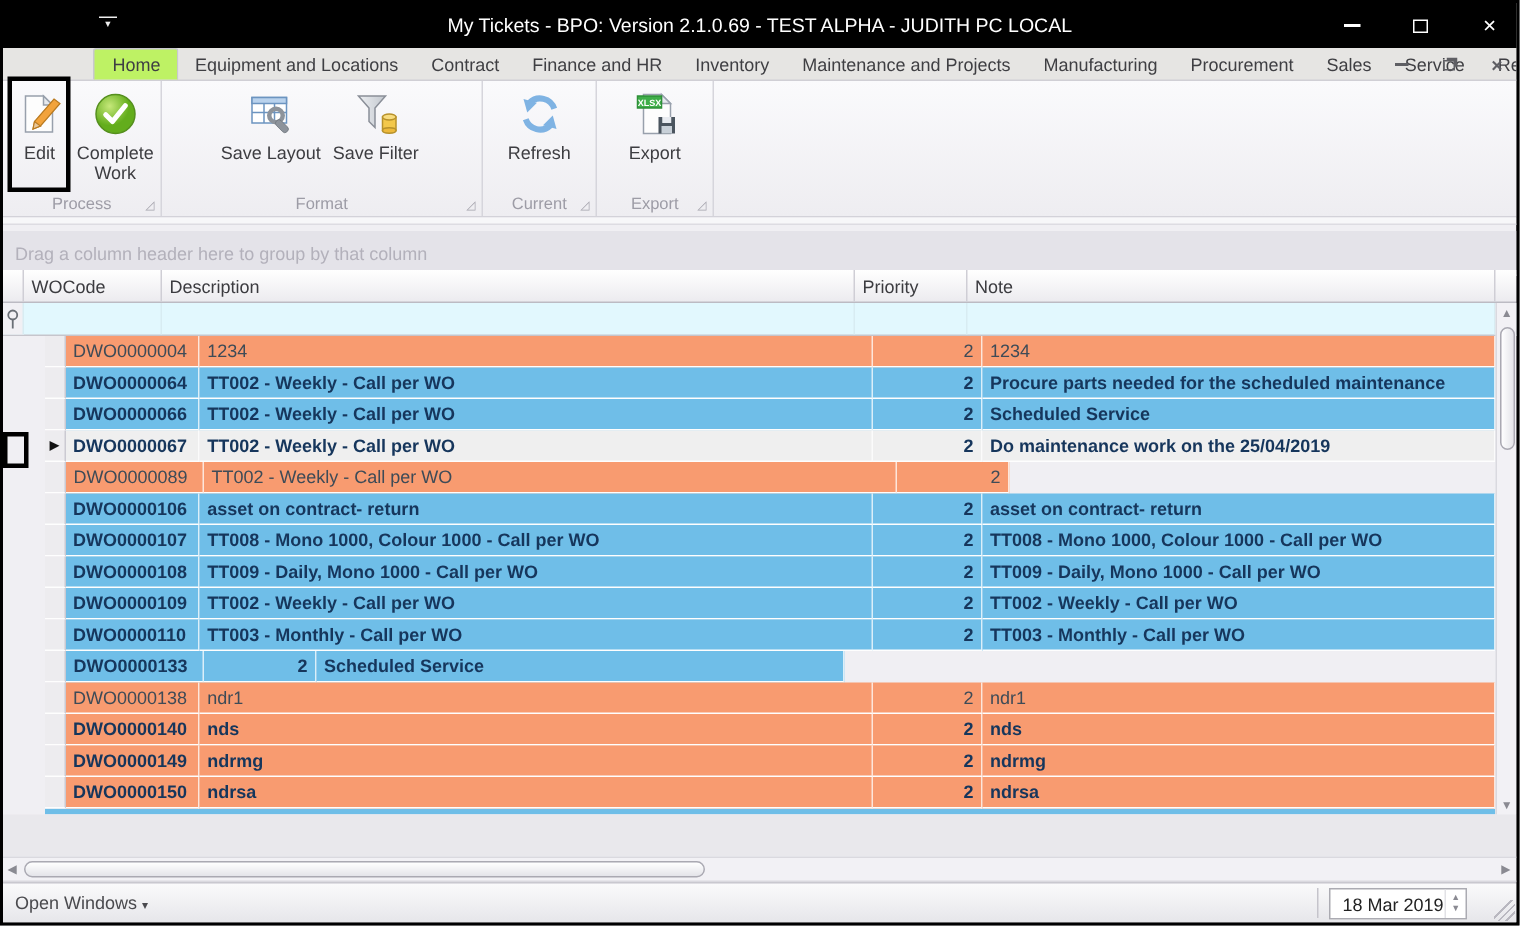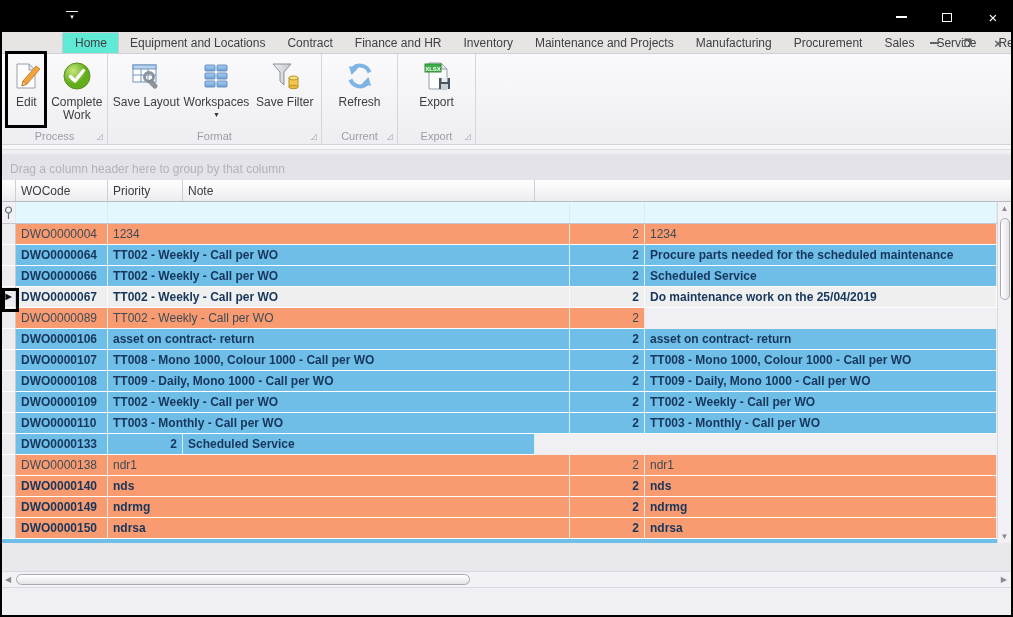--- a/index.html
+++ b/index.html
@@ -21,21 +21,21 @@
   
   .logo { position:absolute; left:5px; top:2px; width:52px; height:54px; z-index:20;
     background:#34363B; clip-path:polygon(50% 0%, 95% 26%, 95% 74%, 50% 100%, 5% 74%, 5% 26%);
     display:flex; align-items:center; justify-content:center; }
   .logo-inner { color:#E8E8E8; font-size:13px; font-weight:bold; letter-spacing:1px; }
   .logo-ring { position:absolute; left:17px; top:34px; width:11px; height:11px; border:2px solid #A01818; border-radius:50%; }
 
   
   .tabrow { position:absolute; left:0; top:30px; width:1009px; height:22px; background:#E6E5E3; border-bottom:1px solid #D0CFD5; display:flex; align-items:stretch; padding-left:60px; }
   .tab { padding:0 11px; font-size:12px; color:#3F3F43; display:flex; align-items:center; cursor:pointer; white-space:nowrap; }
-  .tab.active { background:#5eead4; border:1px solid #C9C8CF; border-bottom:none; border-radius:2px 2px 0 0;padding-left:12px; }
+  .tab.active { background:#bef264; border:1px solid #C9C8CF; border-bottom:none; border-radius:2px 2px 0 0;padding-left:12px; }
   .tab-winbtns { position:absolute; right:6px; top:0; height:22px; display:flex; align-items:center; gap:18px; color:#5F5F64; }
   .twb { display:flex; align-items:center; justify-content:center; width:14px; height:14px; cursor:pointer; }
   .twb-min i { display:block; width:9px; border-bottom:2px solid #5F5F64; }
   .twb-restore i { display:block; width:8px; height:7px; border:1.5px solid #5F5F64; box-shadow:2px -2px 0 -0.5px #5F5F64; }
   .twb-close { font-size:13px; font-weight:bold; }
 
   
   .ribbon { position:absolute; left:0; top:52px; width:1009px; height:91px; background:linear-gradient(#FAFAFC,#EEEDF1); border-bottom:1px solid #D3D2D9; display:flex; }
   .rb-group { display:flex; flex-direction:column; border-right:1px solid #D6D5DC; }
   .rb-buttons { flex:1; display:flex; align-items:flex-start; padding:3px 4px 0 4px; }
@@ -56,21 +56,21 @@
   .groupby { position:absolute; left:0; top:152px; width:1009px; height:30px; background:#E4E3E9; border-bottom:1px solid #C9C8CF; display:flex; align-items:center; padding-left:8px; }
   .groupby span { font-size:12px; color:#B3B1BB; }
 
   
   .grid-header { position:absolute; left:0; top:178px; width:1009px; height:22px; display:flex; background:linear-gradient(#FFFFFF,#ECEBEF); border-bottom:1px solid #BCBBC3; }
   .gh-cell { border-right:1px solid #CFCED5; font-size:12px; color:#3C3C40; display:flex; align-items:center; padding-left:5px; cursor:pointer; }
   .grid-filter { position:absolute; left:0; top:200px; width:1009px; height:22px; display:flex; background:#E2F8FE; border-bottom:1px solid #C6C5CC; }
   .gf-cell { border-right:1px solid #D8ECF2; cursor:text; }
   .gf-ind { display:flex; align-items:center; justify-content:center; background:#F1F0F4; }
 
-  .grid-body { position:absolute; left:0; top:222px; width:995px; height:319px; overflow:hidden; }
+  .grid-body { position:absolute; left:0; top:222px; width:995px; height:319px; overflow:hidden;padding-left:28px; }
   .grid-row { display:flex; height:21px; font-size:12px; cursor:pointer; }
   .grid-row .cell { border-right:1px solid rgba(255,255,255,0.75); border-bottom:1px solid #FEFEFE; display:flex; align-items:center; padding:0 5px; overflow:hidden; white-space:nowrap; }
   .grid-row { color:#3E4B57; }
   .grid-row.bold { font-weight:bold; color:#16365C; }
   .grid-row.orange .cell { background:#F89B70; }
   .grid-row.blue .cell { background:#6FBEE8; }
   .grid-row.selected .cell { background:#EFEFEF; }
   .cell.ind { background:#EDECEF !important; border-right:1px solid #CBCAD2; justify-content:center; padding:0; }
   .cell.pri { justify-content:flex-end; }
   .sel-arrow { font-size:8px; color:#111; line-height:8px; }
@@ -108,20 +108,21 @@
     background:linear-gradient(135deg, transparent 40%, #B9B8C0 40%, #B9B8C0 46%, transparent 46%, transparent 58%, #B9B8C0 58%, #B9B8C0 64%, transparent 64%, transparent 76%, #B9B8C0 76%, #B9B8C0 82%, transparent 82%); cursor:nwse-resize; }
 </style>
 </head>
 <body>
 
 <div id="window">
 <div id="content">
 
   <div class="titlebar">
     <div class="qa-arrow">▾</div>
+    <div class="title-text">My Tickets - BPO: Version 2.1.0.69 - TEST ALPHA - JUDITH PC LOCAL</div>
     <div class="win-btns">
       <div class="wb wb-min">
             <i></i>
           </div>
       <div class="wb wb-max">
             <i></i>
           </div>
       <div class="wb wb-close">×</div>
     </div>
   </div>
@@ -200,42 +201,20 @@
               <rect x="3" y="5" width="23" height="4" fill="#B9D2ED" stroke="#6C94C0"></rect>
               <line x1="11" y1="9" x2="11" y2="22" stroke="#6C94C0"></line>
               <line x1="18" y1="9" x2="18" y2="22" stroke="#6C94C0"></line>
               <line x1="3" y1="15" x2="26" y2="15" stroke="#6C94C0"></line>
               <circle cx="19" cy="17" r="4.5" fill="none" stroke="#8D939B" stroke-width="3"></circle>
               <rect x="21" y="19" width="10" height="4.5" rx="2" transform="rotate(45 21 19)" fill="#8D939B" stroke="#6E747C" stroke-width="0.5"></rect>
             </svg>
           </span>
           <span class="rb-label">Save Layout</span>
         </div>
-        <div class="rb-btn" style="width:70px;">
-          <span class="rb-icon">
-            <svg width="32" height="32" viewBox="0 0 32 32">
-              <defs>
-                    <linearGradient id="blu" x1="0" y1="0" x2="0" y2="1">
-                      <stop offset="0%" stop-color="#A8CDEF"></stop>
-                      <stop offset="100%" stop-color="#6FA3D6"></stop>
-                    </linearGradient>
-                  </defs>
-              <g fill="url(#blu)" stroke="#4E7FB5" stroke-width="0.8">
-                <rect x="5" y="5" width="10" height="6" rx="1"></rect>
-                    <rect x="17" y="5" width="10" height="6" rx="1"></rect>
-                <rect x="5" y="13" width="10" height="6" rx="1"></rect>
-                    <rect x="17" y="13" width="10" height="6" rx="1"></rect>
-                <rect x="5" y="21" width="10" height="6" rx="1"></rect>
-                    <rect x="17" y="21" width="10" height="6" rx="1"></rect>
-              </g>
-            </svg>
-          </span>
-          <span class="rb-label">Workspaces</span>
-          <span class="drop-arrow">▼</span>
-        </div>
         <div class="rb-btn" style="width:66px;">
           <span class="rb-icon">
             <svg width="32" height="32" viewBox="0 0 32 32">
               <defs>
                     <linearGradient id="fun" x1="0" y1="0" x2="1" y2="0">
                       <stop offset="0%" stop-color="#EDEFF2"></stop>
                       <stop offset="100%" stop-color="#C2C7CE"></stop>
                     </linearGradient>
                   </defs>
               <path d="M4 4h18l-7 8v13l-4-4v-9z" fill="url(#fun)" stroke="#8A8F98"></path>
@@ -302,20 +281,21 @@
   <div class="ann-edit"></div>
   <div class="ann-row"></div>
 
   <div class="groupby">
     <span>Drag a column header here to group by that column</span>
   </div>
 
   <div class="grid-header">
     <div class="gh-cell col-ind"></div>
     <div class="gh-cell col-wocode">WOCode</div>
+    <div class="gh-cell col-desc">Description</div>
     <div class="gh-cell col-pri">Priority</div>
     <div class="gh-cell col-note">Note</div>
     <div class="gh-cell gh-last-pad"></div>
   </div>
 
   <div class="grid-filter">
     <div class="gf-cell gf-ind col-ind">
       <svg width="9" height="14" viewBox="0 0 9 14">
             <circle cx="4.5" cy="4" r="3" fill="none" stroke="#6A6F76" stroke-width="1.2"></circle>
             <line x1="4.5" y1="7" x2="4.5" y2="13" stroke="#6A6F76" stroke-width="1.2"></line>
@@ -443,15 +423,30 @@
   </div>
 
   <div class="filler"></div>
 
   <div class="hscroll">
     <div class="hs-left">◀</div>
     <div class="hs-thumb"></div>
     <div class="hs-right">▶</div>
   </div>
 
+  <div class="statusbar">
+    <div class="open-windows">
+      <span>Open Windows</span>
+      <span class="ow-arrow">▾</span>
+    </div>
+    <div class="sb-sep"></div>
+    <div class="date-box">
+      <span class="date-text">18 Mar 2019</span>
+      <span class="date-spin">
+            <span>▲</span>
+            <span>▼</span>
+          </span>
+    </div>
+    <div class="grip"></div>
+  </div>
 
 </div>
 </div>
 
 </body></html>

